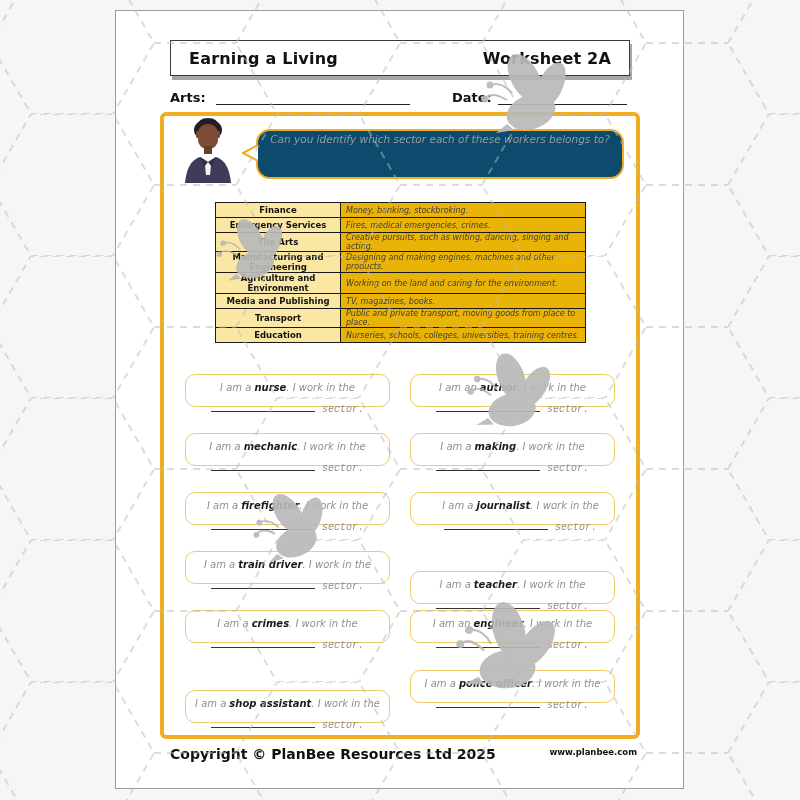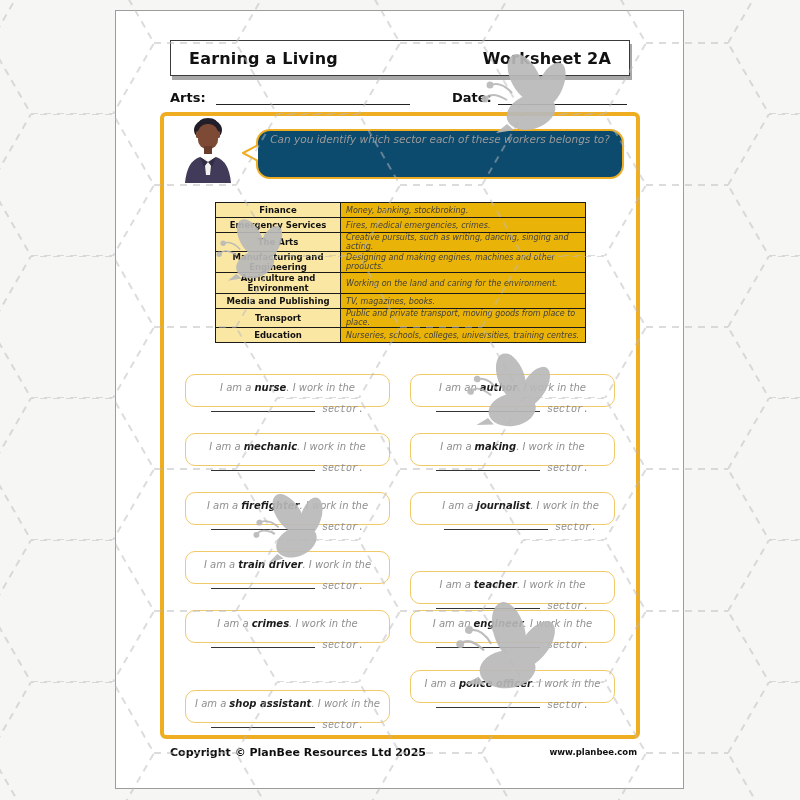--- a/index.html
+++ b/index.html
@@ -36,21 +36,21 @@
 
   
   .sbox{position:absolute;width:205px;height:33px;border:1.5px solid #F0C968;border-radius:10px;box-sizing:border-box;
     z-index:3;text-align:center;}
   .sbox .l1{margin-top:7px;font-size:10px;font-style:italic;color:#8f8f8f;}
   .sbox .l1 .job{font-weight:800;color:#1c1c1c;margin-left:3px;}
   .sbox .l2{margin-top:9px;font-size:10px;font-style:italic;color:#8f8f8f;font-family:Liberation Mono, monospace;}
   .sbox .blank{display:inline-block;width:104px;height:9px;border-bottom:1.4px solid #333;}
   .sbox .tail{margin-left:7px;}
 
-  .footer-left{position:absolute;left:170px;top:746px;font-size:11px;font-weight:700;color:#101010;z-index:3;}
+  .footer-left{position:absolute;left:170px;top:746px;font-size:14px;font-weight:700;color:#101010;z-index:3;}
   .footer-right{position:absolute;left:520px;top:747px;width:117px;text-align:right;font-size:8.5px;font-weight:700;color:#101010;z-index:3;}
 
   .overlay{position:absolute;left:0;top:0;z-index:6;pointer-events:none;}
 </style>
 </head>
 <body>
 
 <div class="stage">
   <div class="paper"></div>
 

